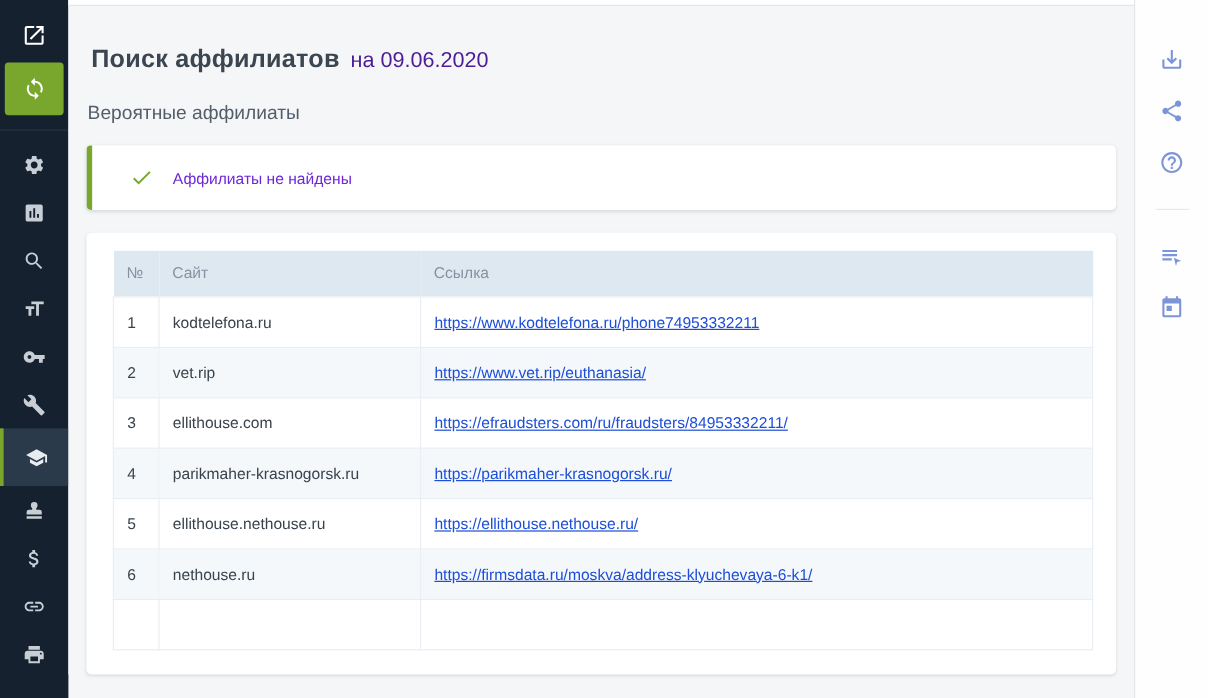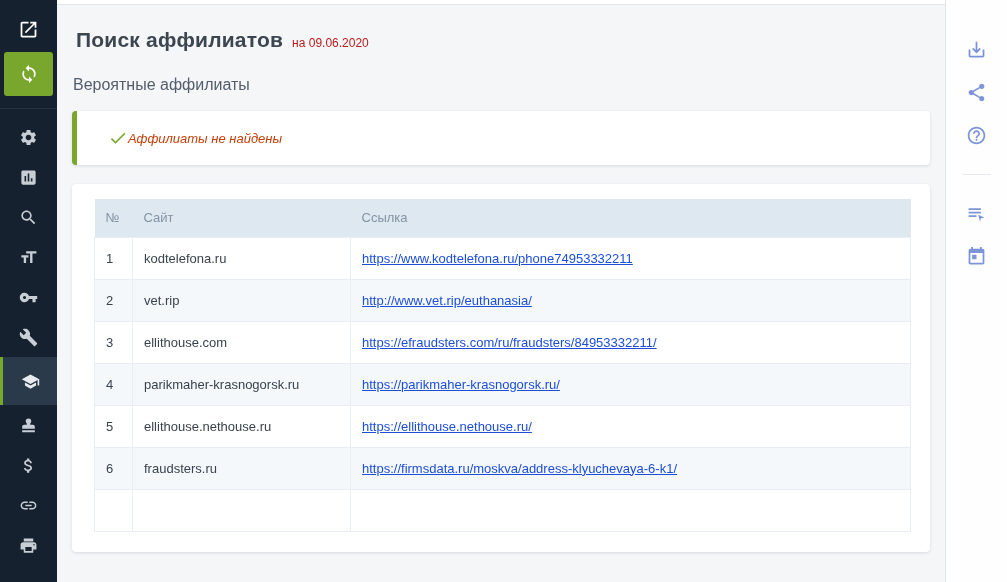--- a/index.html
+++ b/index.html
@@ -35,46 +35,46 @@
     height: 48px;
     background: #2b3a4a;
     border-left: 3px solid #79a72d;
   }
   .side-item.active svg { fill: #e8ecef; }
 
   
   .main {
     flex: 1; position: relative; height: 562px;
     background: #f5f6f8;
-    padding: 0 15px;
+    padding: 10px 15px;
   }
   .top-strip {
     position: absolute; top: 0; left: 0; right: 0; height: 5px;
     background: #ffffff; border-bottom: 1px solid #e3e6ea;
   }
   .page-header { margin: 28px 0 0 4px; display: flex; align-items: baseline; }
   .page-title { font-size: 21px; font-weight: bold; color: #3c4650; letter-spacing: .2px; }
-  .page-date { font-size: 12px; color: #b91c1c; margin-left: 9px; }
+  .page-date { font-size: 18px; color: #4c1d95; margin-left: 9px; }
 
   .section-heading {
     font-size: 16px; font-weight: 400; color: #535e6a; margin-left: 1px;
   }
   .heading-probable { margin-top: 24px; }
   .heading-potential { margin-top: 48px; }
 
   .alert-card {
     margin-top: 17px; height: 54px;
     background: #ffffff; border-radius: 4px;
     border-left: 5px solid #79a72d;
     box-shadow: 0 1px 3px rgba(40,50,70,.14);
     display: flex; align-items: center;
   }
   .alert-check { margin-left: 31px; display: flex; }
   .alert-check svg { width: 20px; height: 20px; fill: #79a72d; }
-  .alert-text { margin-left: 0; font-size: 13px; color: #c2410c; font-style: italic; }
+  .alert-text { margin-left: 16px; font-size: 13px; color: #6d28d9; }
 
   .table-card {
     margin-top: 19px; min-height: 320px;
     background: #ffffff; border-radius: 4px;
     box-shadow: 0 1px 3px rgba(40,50,70,.14);
     padding: 15px 19px 20px 22px;
   }
   table { width: 100%; border-collapse: collapse; font-size: 13px; table-layout: fixed; }
   col.c-num { width: 38px; }
   col.c-site { width: 218px; }
@@ -216,40 +216,40 @@
       </thead>
       <tbody>
           <tr>
             <td>1</td>
             <td>kodtelefona.ru</td>
             <td><a href="#">https://www.kodtelefona.ru/phone74953332211</a></td>
           </tr>
           <tr>
             <td>2</td>
             <td>vet.rip</td>
-            <td><a href="#">http://www.vet.rip/euthanasia/</a></td>
+            <td><a href="#">https://www.vet.rip/euthanasia/</a></td>
           </tr>
           <tr>
             <td>3</td>
             <td>ellithouse.com</td>
             <td><a href="#">https://efraudsters.com/ru/fraudsters/84953332211/</a></td>
           </tr>
           <tr>
             <td>4</td>
             <td>parikmaher-krasnogorsk.ru</td>
             <td><a href="#">https://parikmaher-krasnogorsk.ru/</a></td>
           </tr>
           <tr>
             <td>5</td>
             <td>ellithouse.nethouse.ru</td>
             <td><a href="#">https://ellithouse.nethouse.ru/</a></td>
           </tr>
           <tr>
             <td>6</td>
-            <td>fraudsters.ru</td>
+            <td>nethouse.ru</td>
             <td><a href="#">https://firmsdata.ru/moskva/address-klyuchevaya-6-k1/</a></td>
           </tr>
           <tr>
             <td></td>
             <td></td>
             <td></td>
           </tr>
         </tbody>
     </table>
   </div>

